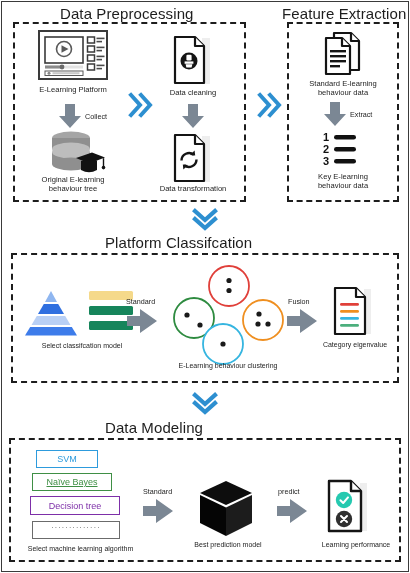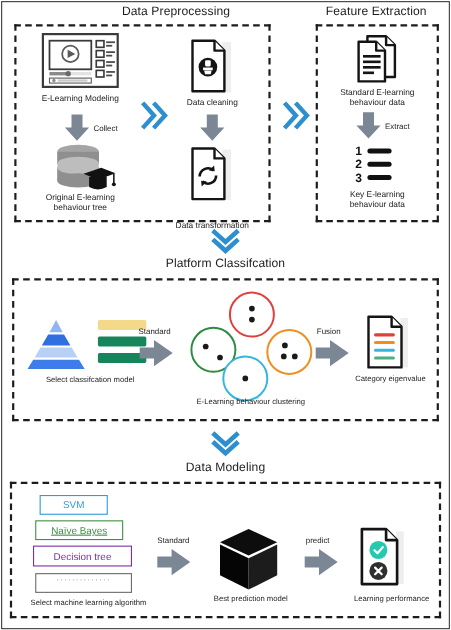--- a/index.html
+++ b/index.html
@@ -9,22 +9,22 @@
     overflow:hidden;box-sizing:border-box;
   }
   .outer-frame{
     position:absolute;left:1px;top:1px;width:408px;height:571px;
     border:1.5px solid #3a3a3a;box-sizing:border-box;
   }
   .dash-box{
     position:absolute;border:2px dashed #1d1d1d;box-sizing:border-box;
   }
   .sect-title{
-    position:absolute;text-align:center;color:#1d1d1d;
-    font-size:11px;letter-spacing:.1px;white-space:nowrap;
+    position:absolute;color:#1d1d1d;
+    font-size:15px;letter-spacing:.1px;white-space:nowrap;
   }
   .cap{
     position:absolute;text-align:center;color:#1d1d1d;
     font-size:7.6px;line-height:9.4px;white-space:pre-line;
   }
   .cap-sm{font-size:7px;}
   .lbl{
     position:absolute;color:#1d1d1d;font-size:7.2px;white-space:nowrap;
   }
   svg{display:block;overflow:visible;}
@@ -76,21 +76,21 @@
           <rect x="58.5" y="10.8" width="5.5" height="1.6"></rect>
         <rect x="58.5" y="16.6" width="8" height="1.6"></rect>
           <rect x="58.5" y="19.8" width="5.5" height="1.6"></rect>
         <rect x="58.5" y="25.6" width="8" height="1.6"></rect>
           <rect x="58.5" y="28.8" width="5.5" height="1.6"></rect>
         <rect x="58.5" y="34.6" width="8" height="1.6"></rect>
           <rect x="58.5" y="37.8" width="5.5" height="1.6"></rect>
       </g>
     </svg>
   </div>
-  <div class="cap" style="left:20px;top:85px;width:106px;">E-Learning  Modeling</div>
+  <div class="cap" style="left:20px;top:85px;width:106px;">E-Learning  Platform</div>
 
   <div class="abs" style="left:57px;top:103px;">
     <svg width="26" height="26" viewBox="0 0 26 26">
       <path d="M8 1 h10 v12 h6 L13 25 L2 13 h6 z" fill="#7b8794"></path>
     </svg>
   </div>
   <div class="lbl" style="left:85px;top:112px;">Collect</div>
 
   <div class="abs" style="left:48px;top:129px;">
     <svg width="58" height="48" viewBox="0 0 58 48">
@@ -143,21 +143,21 @@
     <svg width="42" height="50" viewBox="0 0 42 50">
       <rect x="30" y="3" width="8" height="46" fill="#eee"></rect>
       <path d="M3 2 h20 l9 9 v37 h-29 z" fill="#fff" stroke="#141414" stroke-width="2.2" stroke-linejoin="round"></path>
       <path d="M23 2 v9 h9" fill="#fff" stroke="#141414" stroke-width="2.2" stroke-linejoin="round"></path>
       <path d="M9.5 27.5 a7.5 7.5 0 0 1 12.4 -5.6" fill="none" stroke="#141414" stroke-width="2.4"></path>
       <path d="M24.5 26.5 a7.5 7.5 0 0 1 -12.4 5.6" fill="none" stroke="#141414" stroke-width="2.4"></path>
       <path d="M22.6 17.4 l0.6 5.2 l-5.2 -0.7 z" fill="#141414"></path>
       <path d="M11.4 36.6 l-0.6 -5.2 l5.2 0.7 z" fill="#141414"></path>
     </svg>
   </div>
-  <div class="cap" style="left:146px;top:184px;width:94px;margin-top:16px;">Data transformation</div>
+  <div class="cap" style="left:146px;top:184px;width:94px;">Data transformation</div>
 
   <div class="abs" style="left:257px;top:92px;">
     <svg width="26" height="26" viewBox="0 0 26 26">
       <path d="M3 3 L12 13 L3 23" fill="none" stroke="#2d8fd0" stroke-width="4" stroke-linecap="square"></path>
       <path d="M13 3 L22 13 L13 23" fill="none" stroke="#2d8fd0" stroke-width="4" stroke-linecap="square"></path>
     </svg>
   </div>
 
   <div class="abs" style="left:320px;top:31px;">
     <svg width="46" height="45" viewBox="0 0 46 45">

